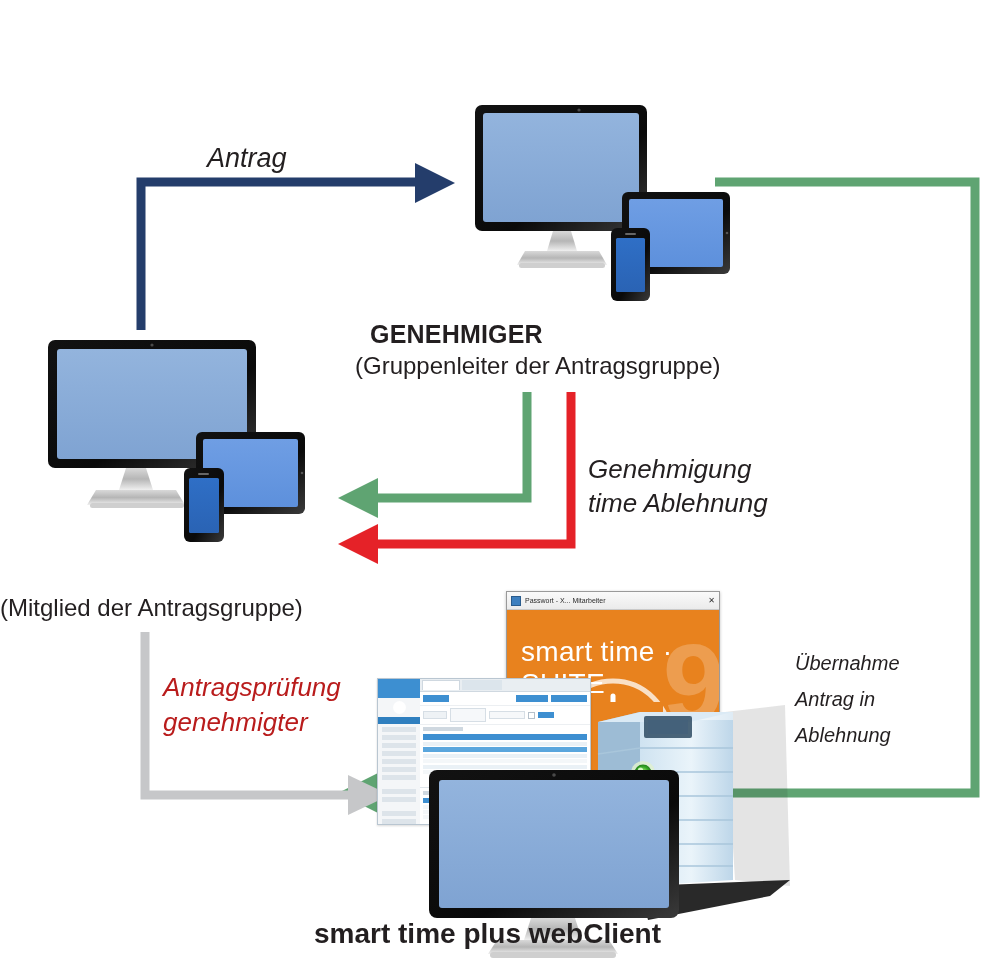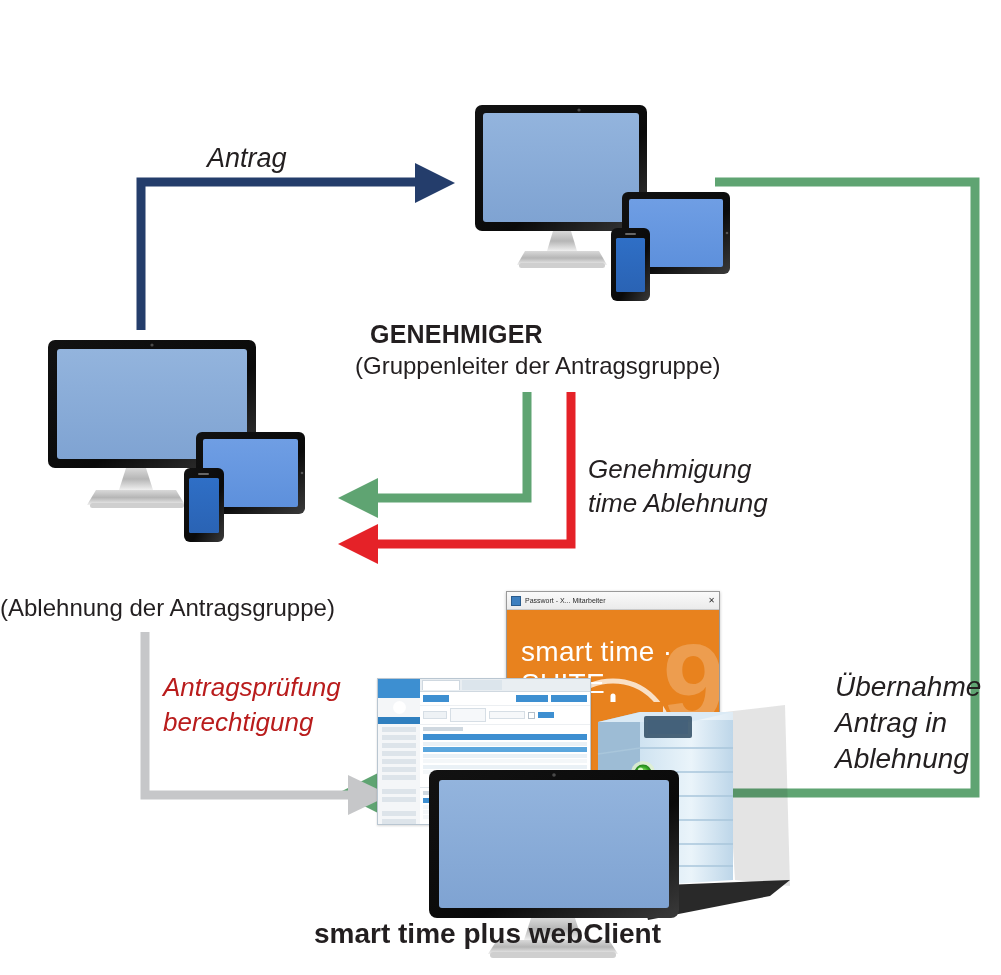--- a/index.html
+++ b/index.html
@@ -120,35 +120,35 @@
       <rect x="203" y="439" width="95" height="68" rx="2" fill="url(#tabGlass)"></rect>
       <circle cx="302" cy="473" r="1.3" fill="#555"></circle>
     </g>
     <g>
       <rect x="184" y="468" width="40" height="74" rx="6" fill="url(#monBezel)"></rect>
       <rect x="189" y="478" width="30" height="55" rx="1.5" fill="url(#phoneGlass)"></rect>
       <rect x="198" y="473" width="11" height="2" rx="1" fill="#666"></rect>
     </g>
   </svg>
 
-  <div class="lbl center" style="left:0px;top:594px;width:380px;font-size:24px;">(Ablehnung der Antragsgruppe)</div>
+  <div class="lbl center" style="left:0px;top:594px;width:380px;font-size:24px;">(Mitglied der Antragsgruppe)</div>
 
   <div class="lbl lbl-italic" style="left:207px;top:143px;font-size:27px;">Antrag</div>
 
   <div style="position:absolute;left:588px;top:452px;font-size:26px;font-style:italic;color:#231f20;line-height:34px;">
     <div>Genehmigung</div>
     <div>time Ablehnung</div>
   </div>
 
   <div style="position:absolute;left:163px;top:670px;font-size:26px;font-style:italic;color:#b91c1c;line-height:35px;">
     <div>Antragsprüfung</div>
-    <div>berechtigung</div>
-  </div>
-
-  <div style="position:absolute;left:835px;top:645px;font-size:28px;font-style:italic;color:#231f20;line-height:36px;margin-top:24px;">
+    <div>genehmigter</div>
+  </div>
+
+  <div style="position:absolute;left:795px;top:645px;font-size:20px;font-style:italic;color:#231f20;line-height:36px;">
     <div>Übernahme</div>
     <div>Antrag in</div>
     <div>Ablehnung</div>
   </div>
 
   <div style="position:absolute;left:506px;top:591px;width:212px;height:180px;background:#fdfdfd;border:1px solid #9a9a9a;box-shadow:0 1px 3px rgba(0,0,0,.25);overflow:hidden;">
     <div style="height:17px;background:linear-gradient(#fafafa,#ebebeb);border-bottom:1px solid #c9c9c9;display:flex;align-items:center;padding:0 4px;">
       <span style="width:8px;height:8px;background:#3d7fbf;border:1px solid #2a5c8d;display:inline-block;margin-right:4px;flex:0 0 auto;"></span>
       <span style="font-size:7px;color:#2b2b2b;white-space:nowrap;overflow:hidden;flex:1 1 auto;">Passwort - X... Mitarbeiter</span>
       <span style="font-size:8px;color:#333;padding-left:4px;">✕</span>

